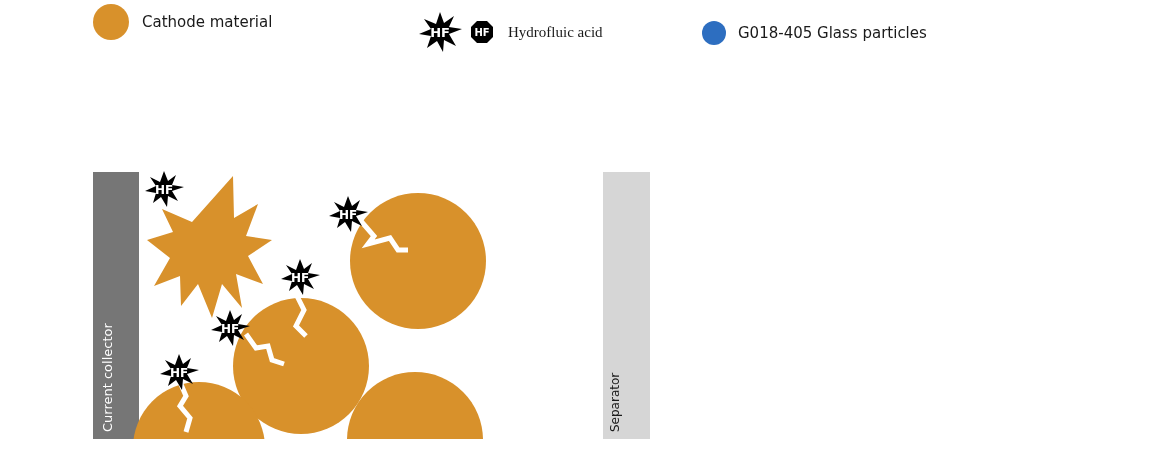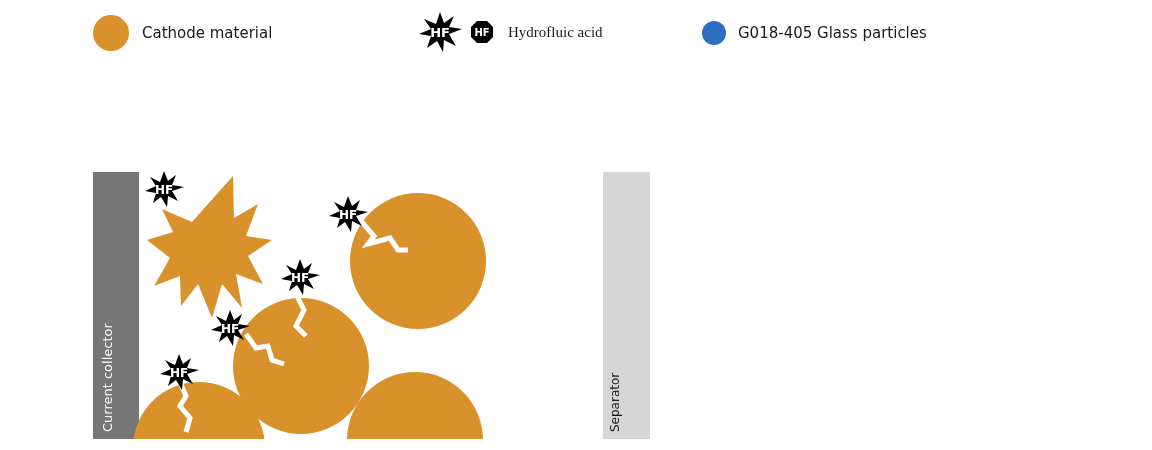--- a/index.html
+++ b/index.html
@@ -6,21 +6,21 @@
   body { width:1152px; height:450px; position:relative; overflow:hidden; font-family:"DejaVu Sans", sans-serif; color:#1a1a1a; }
   .legend-item { position:absolute; display:flex; align-items:center; }
   .legend-text { font-size:15px; line-height:19px; color:#1a1a1a; }
   .dot { border-radius:50%; }
   .vtext { position:absolute; transform:rotate(-90deg); transform-origin:left top; white-space:nowrap; font-size:13px; }
   svg { position:absolute; left:0; top:0; }
 </style>
 </head>
 <body>
 
-<div class="legend-item" style="left:93px;top:15px;">
+<div class="legend-item" style="left:93px;top:4px;">
   <div class="dot" style="width:36px;height:36px;background:#D8912B;"></div>
   <div style="margin-left:13px;">
     <div class="legend-text">Cathode material</div>
   </div>
 </div>
 
 <div class="legend-item" style="left:418px;top:10px;">
   <svg width="44" height="44" viewBox="-22 -22 44 44" style="position:relative;">
     <polygon fill="#000" points="0,-20 4,-9 14,-16 9,-5 22,-3 9,2 16,14 4,8 3,20 -3,9 -13,16 -9,4 -21,2 -9,-3 -16,-13 -4,-8"></polygon>
     <text x="0" y="5" fill="#fff" font-size="13" font-weight="bold" text-anchor="middle" font-family="DejaVu Sans, sans-serif">HF</text>

